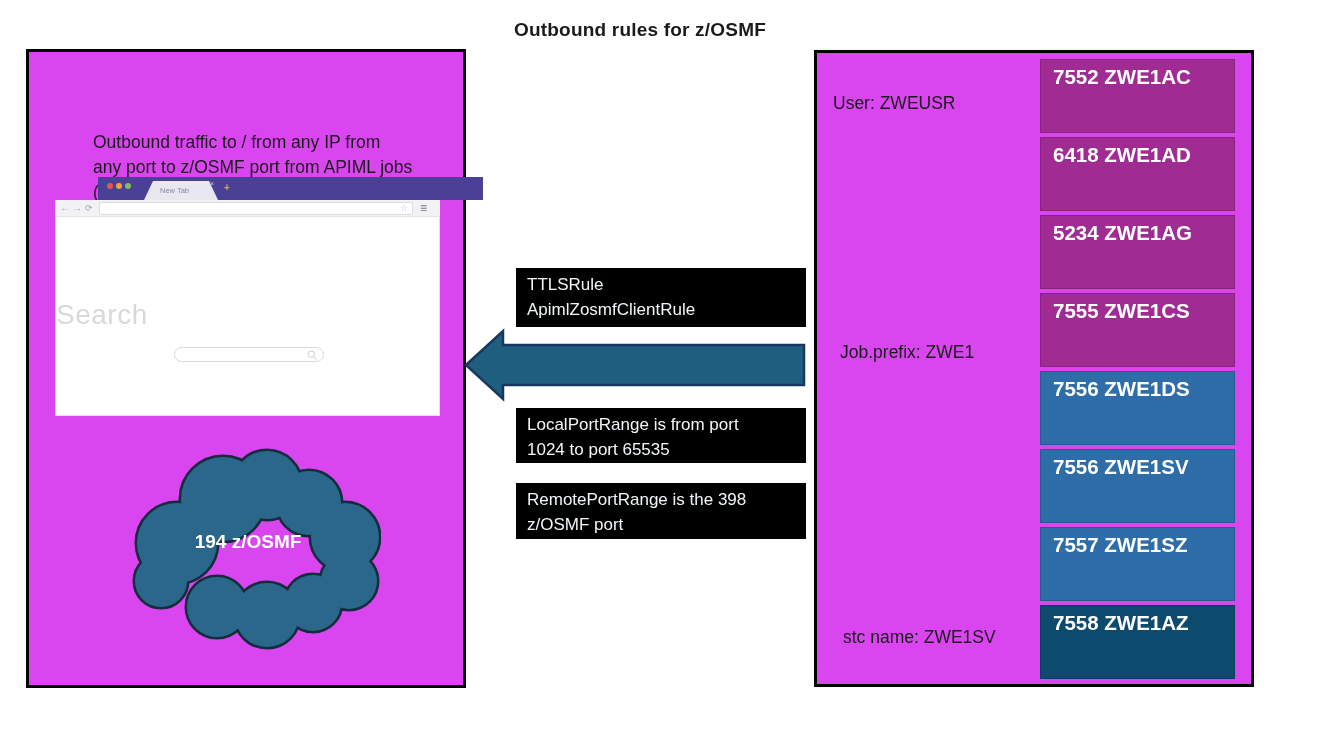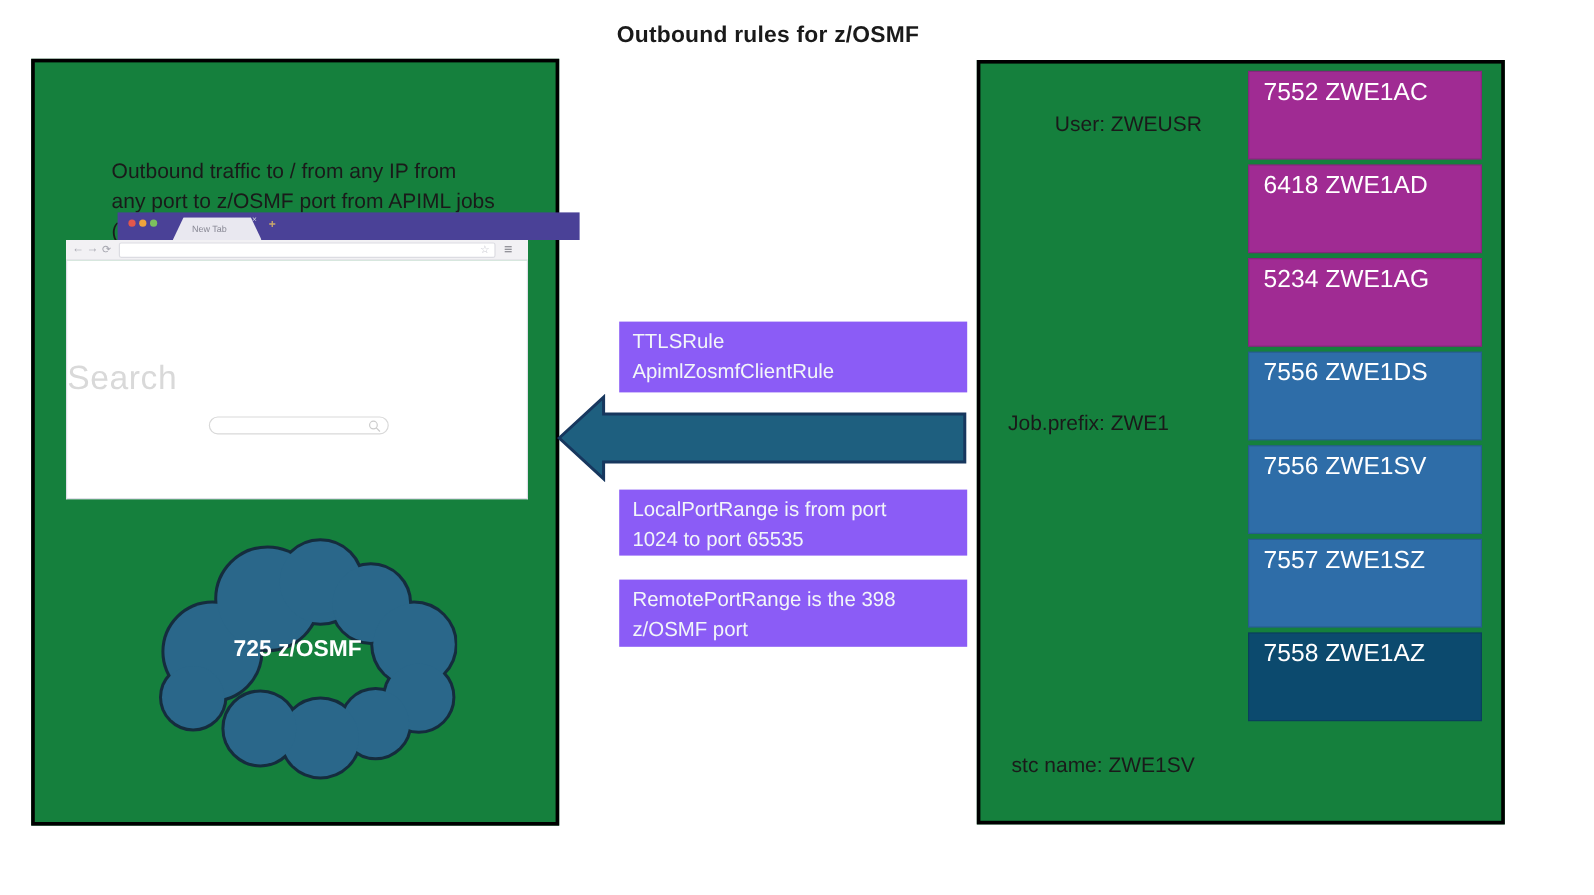--- a/index.html
+++ b/index.html
@@ -6,21 +6,21 @@
   html,body { width:1328px; height:746px; background:#ffffff;
     font-family:"Liberation Sans", sans-serif; color:#1a1a1a; overflow:hidden; }
   .abs { position:absolute; }
   #stage { position:relative; width:1328px; height:591px; }
 
   
   #title { left:0; top:19px; width:1280px; text-align:center;
     font-size:19px; font-weight:700; letter-spacing:.2px; }
 
   
-  .panel { border:3px solid #000; background:#15803d; }
+  .panel { border:3px solid #000; background:#d946ef; }
   #left-panel  { left:26px;  top:49px; width:440px; height:639px; }
   #right-panel { left:814px; top:50px; width:440px; height:637px; }
 
   
   #client-desc { left:64px; top:78px; width:385px; font-size:17.5px; line-height:25px; }
   #client-desc span { display:block; }
 
   
   #browser { left:52px; top:174px; width:385px; height:239px; }
   #tabbar { left:0; top:0; width:385px; height:23px; background:#4A4197;margin-left:43px; }
@@ -48,36 +48,36 @@
   #search-pill { position:absolute; left:118px; top:130px; width:150px; height:15px;
     border:1px solid #d9d9d9; border-radius:8px; background:#fff; }
   #search-pill svg { position:absolute; right:5px; top:2px; }
 
   
   #cloud-svg { left:112px; top:428px; width:266px; height:224px; }
   #cloud-label { left:112px; top:528px; width:266px; text-align:center;
     color:#fff; font-size:19px; font-weight:700; }
 
   
-  .callout { position:absolute; left:516px; width:290px; background:#8b5cf6;
+  .callout { position:absolute; left:516px; width:290px; background:#000000;
     color:#f2f6f9; font-size:17px; line-height:25px; padding:4px 0 4px 11px; }
   .callout span { display:block; }
   #callout-0 { top:268px; height:59px; }
   #callout-1 { top:408px; height:55px; }
   #callout-2 { top:483px; height:56px; }
   #arrow-svg { left:460px; top:325px; width:350px; height:80px; }
 
   
   .rlabel { position:absolute; font-size:17.5px; }
-  #label-user { left:879px; top:93px; }
+  #label-user { left:833px; top:93px; }
   #label-prefix { left:840px; top:342px; }
   #label-stc { left:843px; top:627px; }
   #jobs-col { left:1040px; top:59px; width:195px; display:flex; flex-direction:column; gap:4px; }
   .job { height:74px; color:#fff; font-size:20.5px; padding:5px 0 0 12px;
-    border:1px solid rgba(0,0,0,.15); }
+    border:1px solid rgba(0,0,0,.15);font-weight:bold; }
 </style>
 </head>
 <body>
 
 <div id="stage">
 
   <div id="title" class="abs">Outbound rules for z/OSMF</div>
 
   <div id="left-panel" class="abs panel">
     <div id="client-desc" class="abs">
@@ -135,21 +135,21 @@
         <circle cx="152" cy="54" r="34"></circle>
           <circle cx="194" cy="72" r="32"></circle>
         <circle cx="230" cy="106" r="34"></circle>
           <circle cx="234" cy="150" r="28"></circle>
         <circle cx="198" cy="172" r="28"></circle>
           <circle cx="152" cy="184" r="32"></circle>
         <circle cx="102" cy="176" r="30"></circle>
           <circle cx="46" cy="150" r="26"></circle>
       </g>
     </svg>
-    <div id="cloud-label" class="abs" style="left:86px; top:479px;">725 z/OSMF</div>
+    <div id="cloud-label" class="abs" style="left:86px; top:479px;">194 z/OSMF</div>
   </div>
 
   <svg id="arrow-svg" class="abs" viewBox="0 0 350 80">
     <polygon points="6,40 43,6 43,20 344,20 344,60 43,60 43,74" fill="#1E5F7F" stroke="#17375E" stroke-width="2.5" stroke-linejoin="miter"></polygon>
   </svg>
 
   <div id="callout-0" class="callout">
     <span>TTLSRule</span>
     <span>ApimlZosmfClientRule</span>
   </div>
@@ -164,19 +164,20 @@
 
   <div id="right-panel" class="abs panel"></div>
   <div id="label-user" class="rlabel abs">User: ZWEUSR</div>
   <div id="label-prefix" class="rlabel abs">Job.prefix: ZWE1</div>
   <div id="label-stc" class="rlabel abs">stc name: ZWE1SV</div>
 
   <div id="jobs-col" class="abs">
     <div class="job" style="background: rgb(160, 43, 147);">7552 ZWE1AC</div>
     <div class="job" style="background: rgb(160, 43, 147);">6418 ZWE1AD</div>
     <div class="job" style="background: rgb(160, 43, 147);">5234 ZWE1AG</div>
+    <div class="job" style="background: rgb(160, 43, 147);">7555 ZWE1CS</div>
     <div class="job" style="background: rgb(46, 109, 168);">7556 ZWE1DS</div>
     <div class="job" style="background: rgb(46, 109, 168);">7556 ZWE1SV</div>
     <div class="job" style="background: rgb(46, 109, 168);">7557 ZWE1SZ</div>
     <div class="job" style="background: #0c4a6e;">7558 ZWE1AZ</div>
   </div>
 
 </div>
 
 </body></html>

